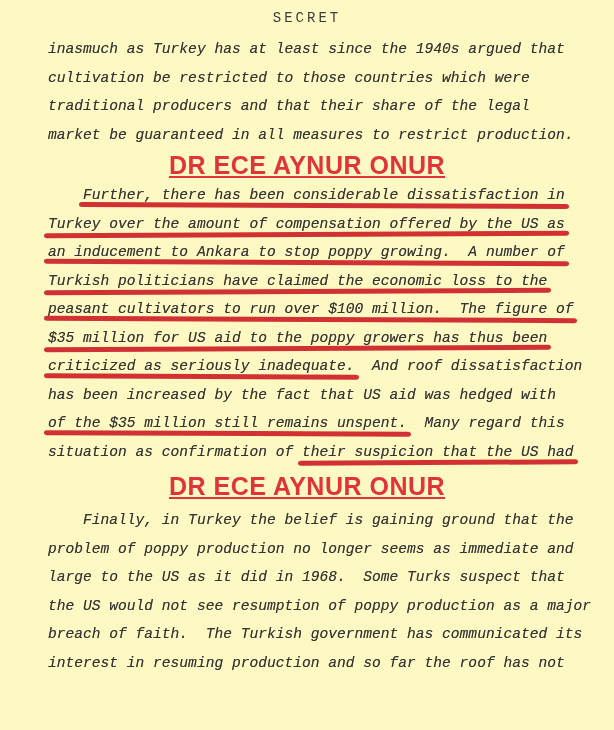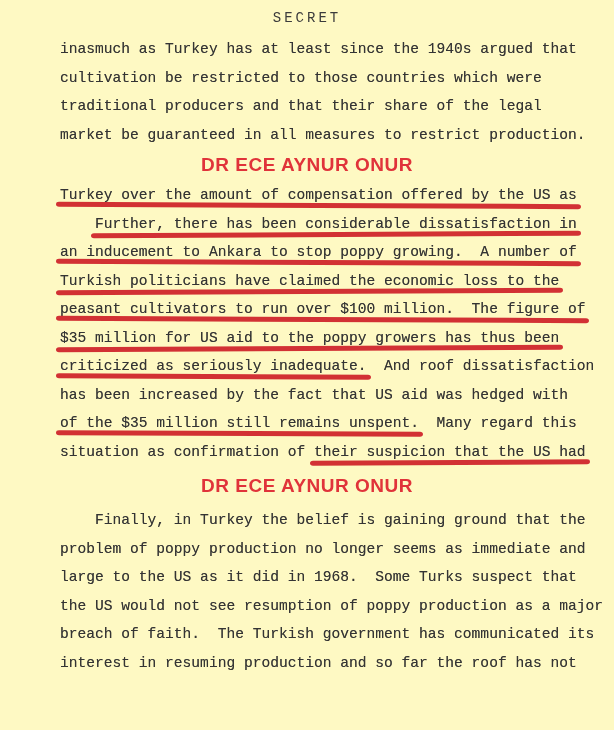--- a/index.html
+++ b/index.html
@@ -14,42 +14,44 @@
   .secret {
     padding-top: 9px;
     text-align: center;
     font-size: 14px;
     line-height: 18px;
     letter-spacing: 3px;
     color: #3b3b3b;
   }
   #content { }
   .para {
-    padding-left: 60px;
+    padding-left: 48px;
     margin: 0;
+    font-style: italic;
   }
   .para-1 { margin-top: 8px; }
   .para-2 { margin-top: 0; }
   .para-3 { margin-top: 6px; }
   .line {
     white-space: pre;
     font-size: 14.6px;
     line-height: 28.5px;
     color: #343434;
     text-shadow: 0 0 0.5px rgba(40,40,40,0.55);
   }
   .red-heading {
     text-align: center;
     font-family: "Liberation Sans", sans-serif;
     font-weight: bold;
-    font-size: 19px;
+    font-size: 25px;
     line-height: 28px;
     letter-spacing: 0.5px;
     color: var(--red-heading, #e0333a);
     margin: 2px 0;
+    text-decoration: underline;
   }
   .red-heading.second { margin-top: 6px; margin-bottom: 4px; }
   .u { position: relative; }
   .u::after {
     content: "";
     position: absolute;
     left: -4px;
     right: -4px;
     bottom: -5px;
     height: 5px;
@@ -67,22 +69,22 @@
   <div class="secret">SECRET</div>
   <div id="content">
       <div class="para para-1">
         <div class="line"><span>inasmuch as Turkey has at least since the 1940s argued that</span></div>
         <div class="line"><span>cultivation be restricted to those countries which were</span></div>
         <div class="line"><span>traditional producers and that their share of the legal</span></div>
         <div class="line"><span>market be guaranteed in all measures to restrict production.</span></div>
       </div>
       <div class="red-heading">DR ECE AYNUR ONUR</div>
       <div class="para para-2">
+        <div class="line"><span>    </span><span class="u">Further, there has been considerable dissatisfaction in</span></div>
         <div class="line"><span class="u">Turkey over the amount of compensation offered by the US as</span></div>
-        <div class="line"><span>    </span><span class="u">Further, there has been considerable dissatisfaction in</span></div>
         <div class="line"><span class="u">an inducement to Ankara to stop poppy growing.  A number of</span></div>
         <div class="line"><span class="u">Turkish politicians have claimed the economic loss to the</span></div>
         <div class="line"><span class="u">peasant cultivators to run over $100 million.  The figure of</span></div>
         <div class="line"><span class="u">$35 million for US aid to the poppy growers has thus been</span></div>
         <div class="line"><span class="u">criticized as seriously inadequate.</span><span>  And roof dissatisfaction</span></div>
         <div class="line"><span>has been increased by the fact that US aid was hedged with</span></div>
         <div class="line"><span class="u">of the $35 million still remains unspent.</span><span>  Many regard this</span></div>
         <div class="line"><span>situation as confirmation of </span><span class="u">their suspicion that the US had</span></div>
       </div>
       <div class="red-heading second">DR ECE AYNUR ONUR</div>

